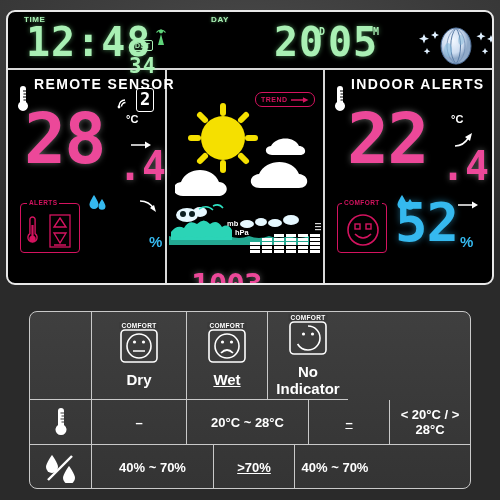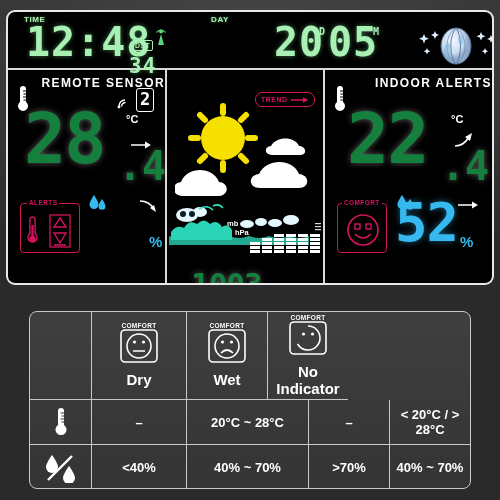--- a/index.html
+++ b/index.html
@@ -55,28 +55,28 @@
   .sup-m{position:absolute;left:365px;top:14px;font-size:10px;}
   .moonbox{position:absolute;left:406px;top:14px;width:84px;height:40px;}
 
   
   .cols{position:absolute;left:0;top:58px;width:100%;height:217px;}
   .col{position:absolute;top:0;height:100%;box-sizing:border-box;}
   .col-l{left:0;width:159px;border-right:2px solid #d8d8d8;}
   .col-m{left:159px;width:158px;border-right:2px solid #d8d8d8;}
   .col-r{left:317px;width:167px;}
   .panel-title{
-    position:absolute;top:6px;width:100%;text-align:right;
-    color:#fff;font-size:12px;font-weight:bold;letter-spacing:1.4px;
+    position:absolute;top:6px;width:100%;text-align:left;
+    color:#fff;font-size:14px;font-weight:bold;letter-spacing:1.4px;margin-left:12px;
   }
   .panel-title.shift{padding-left:14px;box-sizing:border-box;}
 
   .lcd-seg{
     font-family:"DejaVu Sans Mono", monospace;font-weight:bold;
-    color:#15803d;text-shadow:0 0 6px rgba(255,255,255,.35);
+    color:#ec4899;text-shadow:0 0 6px rgba(255,255,255,.35);
   }
   .bigtemp{position:absolute;font-size:70px;line-height:62px;letter-spacing:-2px;}
   .dectemp{position:absolute;font-size:40px;line-height:36px;}
   .unitC{position:absolute;font-size:11px;font-weight:bold;color:#fff;line-height:11px;}
 
   .hum{
     position:absolute;font-family:"DejaVu Sans Mono", monospace;font-weight:bold;
     font-size:54px;line-height:50px;letter-spacing:-1px;
     color:#35b9ef;text-shadow:0 0 7px rgba(53,185,239,.5);
   }
@@ -124,21 +124,21 @@
   .lcell{
     box-sizing:border-box;display:flex;align-items:center;justify-content:center;
     color:#fff;font-size:13px;font-weight:bold;text-align:center;
     border-right:1px solid #c9c9c9;
   }
   .lcell:last-child{border-right:none;}
   .lrow.r0 .lcell,.lrow.r1 .lcell{border-bottom:1px solid #c9c9c9;}
   .c0{width:62px;}
   .c1{width:95px;text-align:center;}
   .c2{width:122px;}
-  .c3{width:81px;}
+  .c3{width:81px;text-decoration:underline;}
   .c4{width:80px;}
   .head-cell{flex-direction:column;gap:6px;}
   .face-wrap{position:relative;width:46px;height:42px;}
   .face-cap{
     position:absolute;top:-1px;left:50%;transform:translateX(-50%);
     font-size:6.5px;font-weight:bold;color:#fff;letter-spacing:.3px;
     background:#3a3a3a;padding:0 2px;z-index:2;white-space:nowrap;
   }
   .head-label{font-size:15px;font-weight:bold;color:#fff;}
 </style>
@@ -500,18 +500,17 @@
   </div>
 
   <div class="lrow r2">
     <div class="lcell c0">
       <svg width="34" height="30" viewBox="0 0 34 30">
         <path d="M8 2 C8 2 2 10 2 14 a6 6 0 0 0 12 0 C14 10 8 2 8 2 Z" fill="#fff"></path>
         <line x1="4" y1="27" x2="28" y2="3" stroke="#fff" stroke-width="2.4"></line>
         <path d="M25 13 C25 13 19 21 19 25 a6 6 0 0 0 12 0 C31 21 25 13 25 13 Z" fill="#fff"></path>
       </svg>
     </div>
-    <div class="lcell c1">&lt;40%</div>
     <div class="lcell c2">40% ~ 70%</div>
     <div class="lcell c3">&gt;70%</div>
     <div class="lcell c4">40% ~ 70%</div>
   </div>
 </div>
 
 </body></html>

